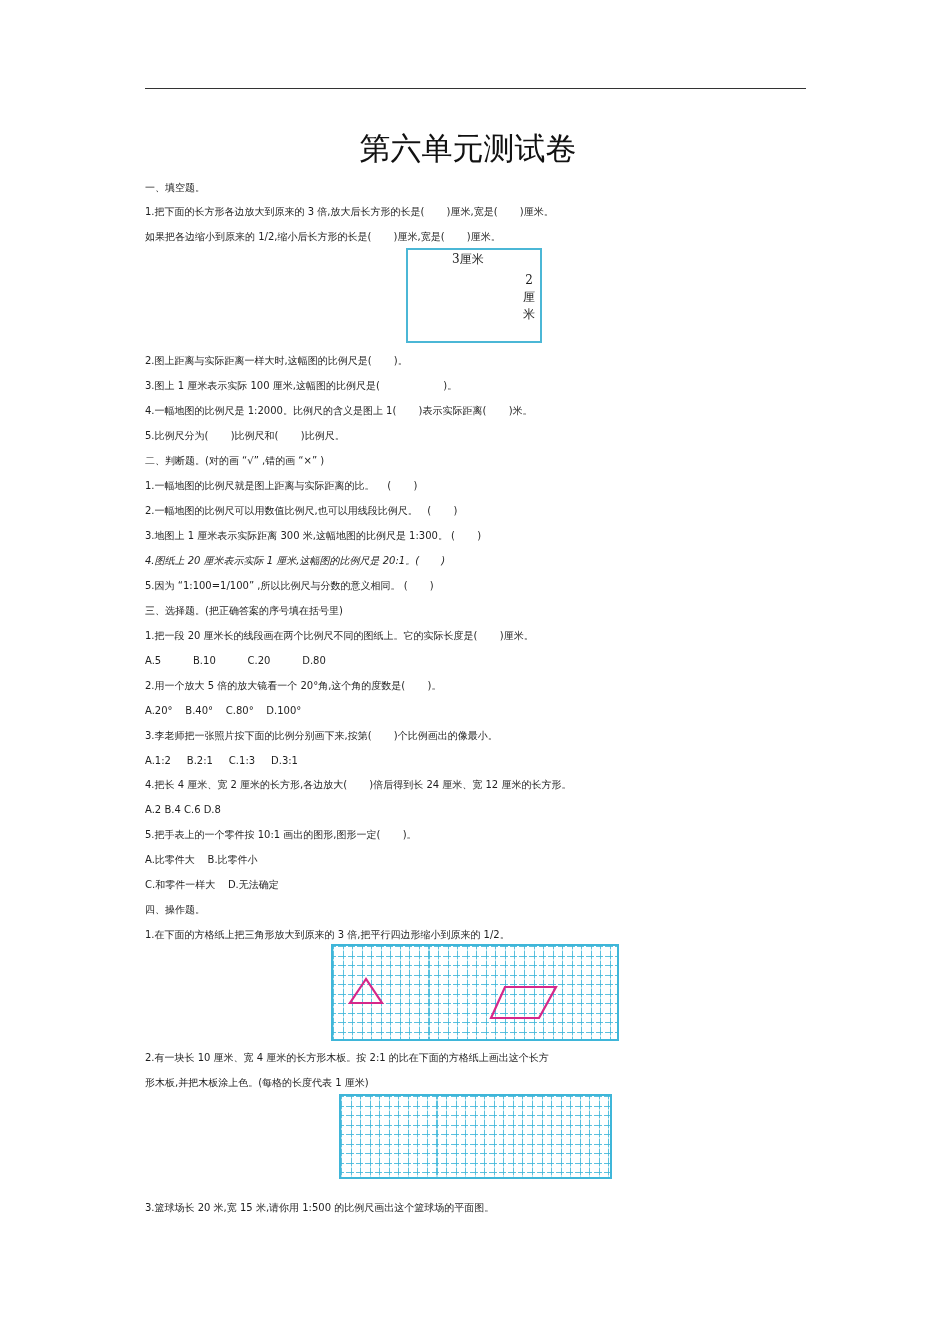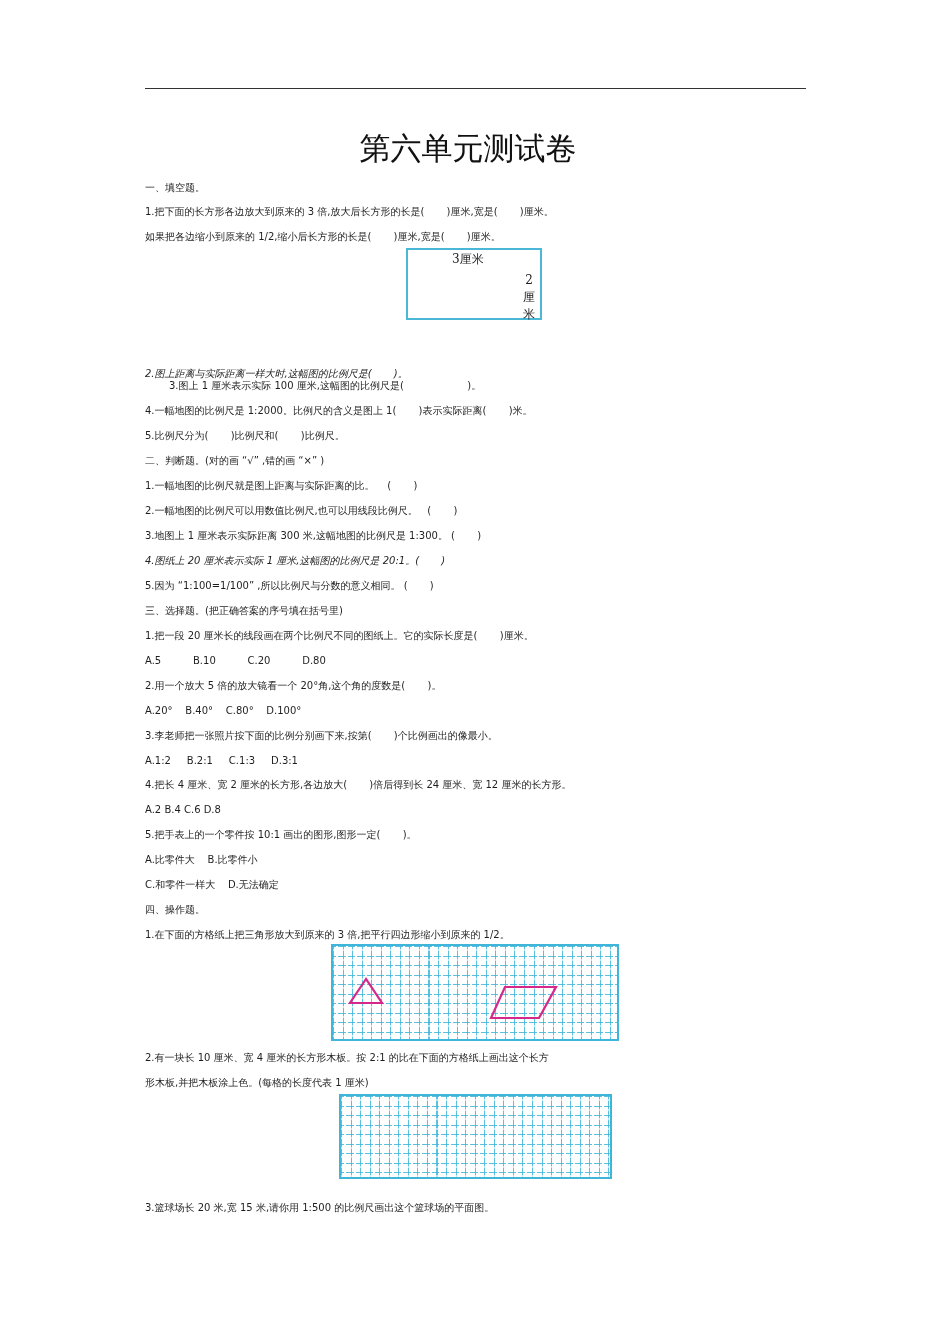--- a/index.html
+++ b/index.html
@@ -3,21 +3,21 @@
 <meta charset="utf-8">
 <style>
   html, body { margin: 0; padding: 0; background: #ffffff; }
   body { width: 950px; height: 1344px; position: relative; overflow: hidden;
          font-family: "DejaVu Sans", "Liberation Sans", sans-serif; color: #1a1a1a; }
   .top-rule { position: absolute; left: 145px; top: 88px; width: 661px; height: 1px; background: #333; }
   .title { position: absolute; left: 0; width: 936px; top: 128px; text-align: center;
            font-size: 31px; letter-spacing: 0px; color: #111; }
   .line { position: absolute; left: 145px; font-size: 10px; line-height: 20px; white-space: pre; color: #1e1e1e; }
   .section { font-weight: normal; }
-  .rect-fig { position: absolute; left: 406px; top: 248px; width: 136px; height: 72px;
+  .rect-fig { position: absolute; left: 406px; top: 248px; width: 136px; height: 95px;
               border: 2px solid #4bb7d6; box-sizing: border-box; font-family: "DejaVu Serif", serif; }
   .rect-fig .len { position: absolute; left: 44px; top: 1px; font-size: 12px; }
   .rect-fig .wid { position: absolute; right: 4px; top: 22px; font-size: 12px; width: 14px; text-align: center; line-height: 17px; white-space: normal; }
   .grid { position: absolute; border: 2px solid #3fb6d9; box-sizing: border-box;
           background-color: #fff;
           background-image:
             repeating-linear-gradient(to right, rgba(63,182,217,0.85) 0 1px, transparent 1px 9.55px),
             repeating-linear-gradient(to bottom, rgba(63,182,217,0.85) 0 1px, transparent 1px 9.55px);
   }
   .grid::after { content: ""; position: absolute; inset: 0;
@@ -39,22 +39,22 @@
 
 <div class="rect-fig">
   <span class="len">3厘米</span>
   <span class="wid">
     <span>2</span><br>
     <span>厘</span><br>
     <span>米</span>
   </span>
 </div>
 
-<div class="line" style="top:364px;font-style:italic;">2.图上距离与实际距离一样大时,这幅图的比例尺是(       )。</div>
-<div class="line" style="top:376px;margin-left:24px;">3.图上 1 厘米表示实际 100 厘米,这幅图的比例尺是(                    )。</div>
+<div class="line" style="top:351px;">2.图上距离与实际距离一样大时,这幅图的比例尺是(       )。</div>
+<div class="line" style="top:376px;">3.图上 1 厘米表示实际 100 厘米,这幅图的比例尺是(                    )。</div>
 <div class="line" style="top:401px;">4.一幅地图的比例尺是 1:2000。比例尺的含义是图上 1(       )表示实际距离(       )米。</div>
 <div class="line" style="top:426px;">5.比例尺分为(       )比例尺和(       )比例尺。</div>
 
 <div class="line section" style="top:451px;text-align:right;">二、判断题。(对的画 “√” ,错的画 “×” )</div>
 <div class="line" style="top:476px;">1.一幅地图的比例尺就是图上距离与实际距离的比。    (       )</div>
 <div class="line" style="top:501px;">2.一幅地图的比例尺可以用数值比例尺,也可以用线段比例尺。   (       )</div>
 <div class="line" style="top:526px;">3.地图上 1 厘米表示实际距离 300 米,这幅地图的比例尺是 1:300。 (       )</div>
 <div class="line" style="top:551px;font-style:italic;">4.图纸上 20 厘米表示实际 1 厘米,这幅图的比例尺是 20:1。(       )</div>
 <div class="line" style="top:576px;">5.因为 “1:100=1/100” ,所以比例尺与分数的意义相同。 (       )</div>
 

